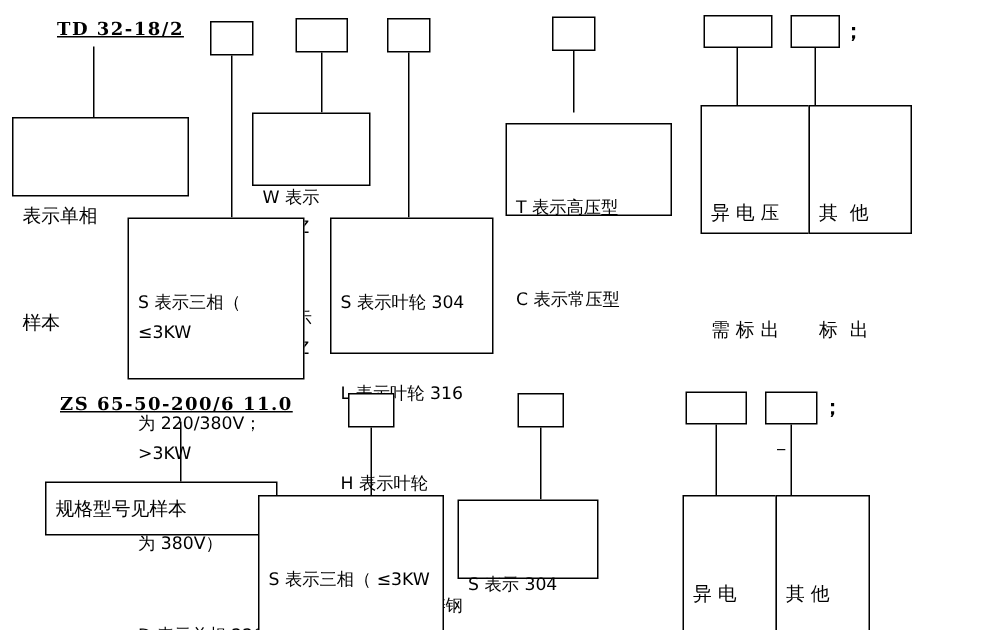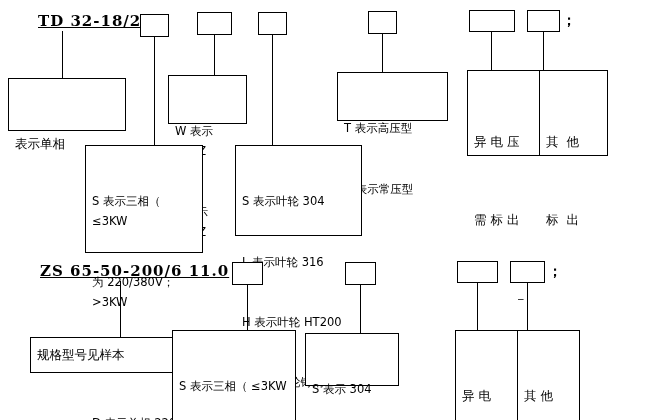--- a/index.html
+++ b/index.html
@@ -4,21 +4,21 @@
 <style>
   * { margin:0; padding:0; box-sizing:border-box; }
   html,body { background:#ffffff; }
   body { font-family:"DejaVu Sans", sans-serif; color:#000; }
   .canvas {
     position:relative; width:661px; height:420px;
     background:#ffffff; overflow:hidden;
   }
   .model {
     position:absolute; font-family:"DejaVu Serif", serif;
-    font-weight:bold; font-size:15px; letter-spacing:1px;
+    font-weight:bold; font-size:12px; letter-spacing:1px;
     text-decoration:underline; white-space:pre;
   }
   .code-box {
     position:absolute; border:1px solid #000; background:#fff;
   }
   .semi { position:absolute; font-size:14px; font-weight:bold; }
   .vline { position:absolute; width:1px; background:#000; }
   .exp {
     position:absolute; border:1px solid #000; background:#fff;
     padding:5px 6px; font-size:11.5px; line-height:1.75;
@@ -48,28 +48,29 @@
   <div class="vline" style="left:62px;top:31px;height:47px"></div>
   <div class="vline" style="left:154px;top:37px;height:108px"></div>
   <div class="vline" style="left:214px;top:35px;height:40px"></div>
   <div class="vline" style="left:272px;top:35px;height:110px"></div>
   <div class="vline" style="left:382px;top:34px;height:41px"></div>
   <div class="vline" style="left:491px;top:32px;height:38px"></div>
   <div class="vline" style="left:543px;top:32px;height:38px"></div>
 
   <div class="exp big" style="left:8px;top:78px;width:118px;height:53px">
     <div class="line">表示单相</div>
+    <div class="line">样本</div>
   </div>
 
   <div class="exp" style="left:168px;top:75px;width:79px;height:49px">
     <div class="line">W 表示 50HZ</div>
     <div class="line">L 表示 60HZ</div>
   </div>
 
-  <div class="exp" style="left:337px;top:72px;width:111px;height:49px">
+  <div class="exp" style="left:337px;top:82px;width:111px;height:62px">
     <div class="line">T 表示高压型</div>
     <div class="line">C 表示常压型</div>
   </div>
 
   <div class="exp big tall" style="left:467px;top:70px;width:73px;height:86px">
     <div class="line">异 电 压</div>
     <div class="line">需 标 出</div>
     <div class="line dash-line">－</div>
   </div>
 
@@ -79,42 +80,42 @@
   </div>
 
   <div class="exp" style="left:85px;top:145px;width:118px;height:108px">
     <div class="line">S 表示三相（ ≤3KW</div>
     <div class="line">为 220/380V；&gt;3KW</div>
     <div class="line">为 380V）</div>
     <div class="line">D 表示单相 220V</div>
     
   </div>
 
-  <div class="exp" style="left:235px;top:145px;width:127px;height:91px">
+  <div class="exp" style="left:220px;top:145px;width:109px;height:91px">
     <div class="line">S 表示叶轮 304</div>
     <div class="line">L 表示叶轮 316</div>
     <div class="line">H 表示叶轮 HT200</div>
     <div class="line">G 表示叶轮铸钢</div>
   </div>
 
   <span class="model" style="left:40px;top:262px">ZS 65-50-200/6 11.0</span>
 
   <div class="code-box" style="left:232px;top:262px;width:31px;height:23px"></div>
   <div class="code-box" style="left:345px;top:262px;width:31px;height:23px"></div>
   <div class="code-box" style="left:457px;top:261px;width:41px;height:22px"></div>
   <div class="code-box" style="left:510px;top:261px;width:35px;height:22px"></div>
   <span class="semi" style="left:548px;top:263px">；</span>
 
   <div class="vline" style="left:120px;top:281px;height:56px"></div>
   <div class="vline" style="left:247px;top:285px;height:45px"></div>
   <div class="vline" style="left:360px;top:285px;height:48px"></div>
   <div class="vline" style="left:477px;top:283px;height:47px"></div>
   <div class="vline" style="left:527px;top:283px;height:47px"></div>
 
-  <div class="exp big center-v" style="left:30px;top:337px;width:155px;height:36px">
+  <div class="exp big center-v" style="left:30px;top:321px;width:155px;height:36px">
     <div class="line">规格型号见样本</div>
   </div>
 
   <div class="exp" style="left:172px;top:330px;width:124px;height:100px">
     <div class="line">S 表示三相（ ≤3KW</div>
     
     
     
   </div>
 

